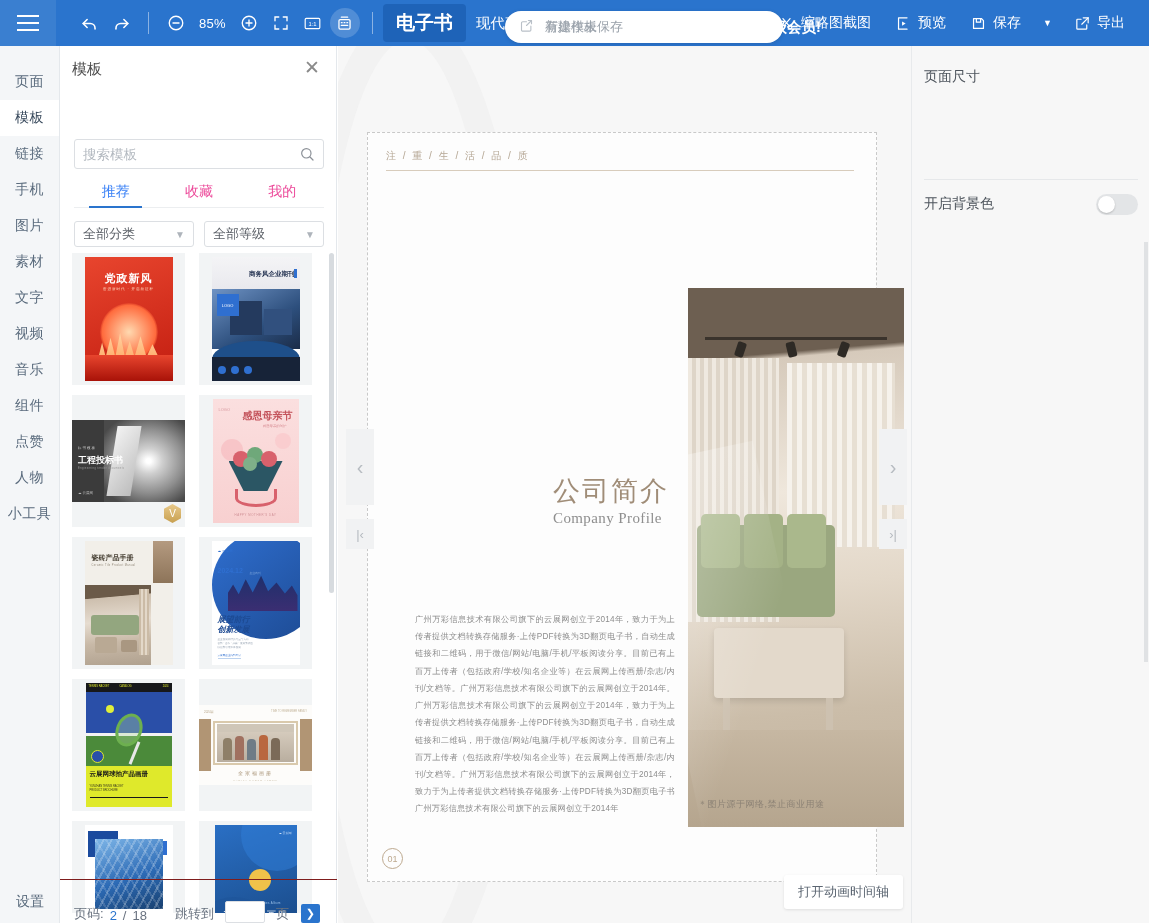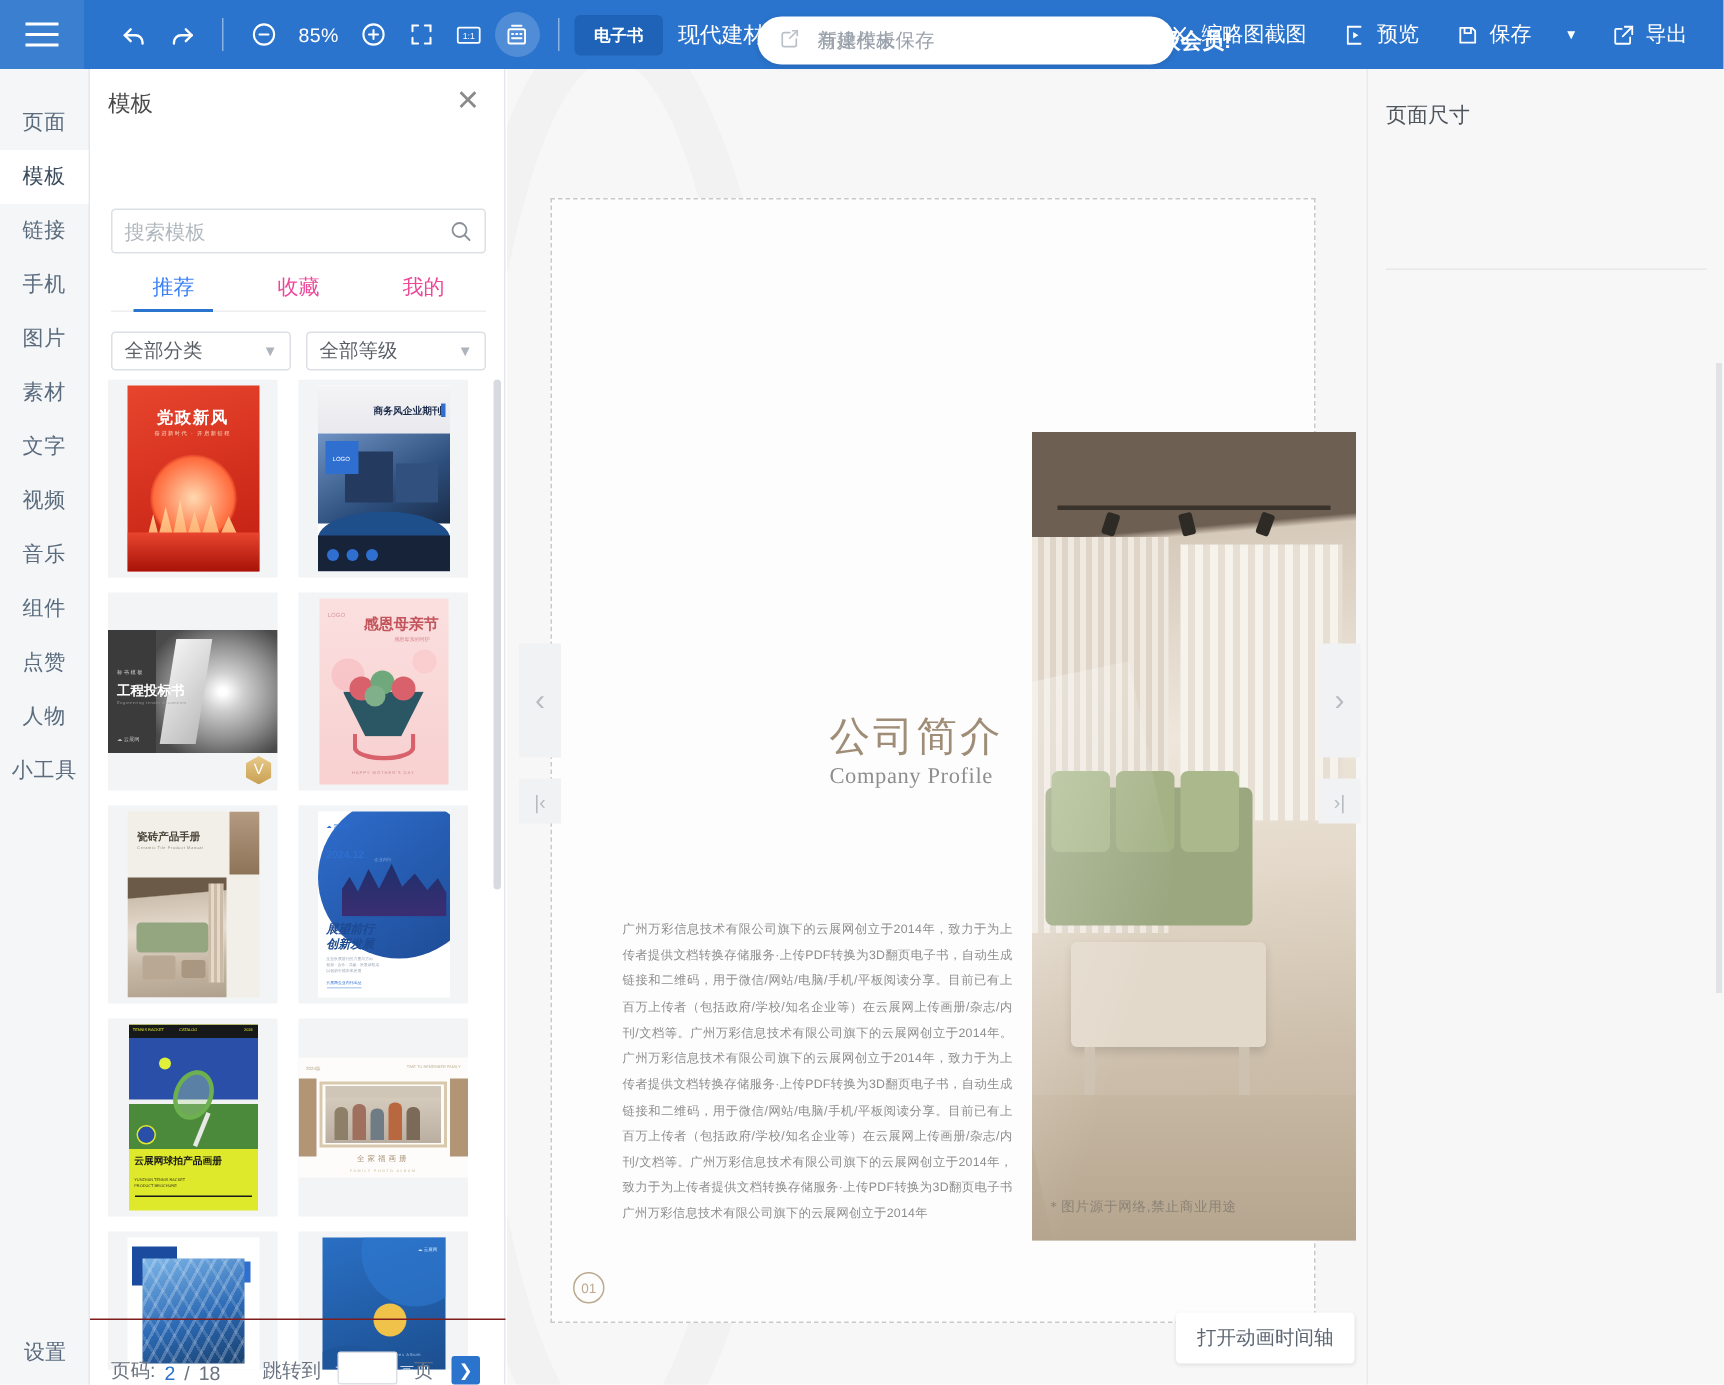--- a/index.html
+++ b/index.html
@@ -27,21 +27,21 @@
   .tb-group { display: flex; align-items: center; gap: 2px; padding-left: 18px; }
   .tb-ibtn {
     width: 30px; height: 30px; display: flex; align-items: center;
     justify-content: center; cursor: pointer; border-radius: 50%;
     color: #fff; font-size: 17px; line-height: 1;
   }
   .tb-ibtn.active { background: rgba(255,255,255,0.18); }
   .tb-zoom { font-size: 13px; padding: 0 6px; letter-spacing: .3px; }
   .tb-sep { width: 1px; height: 22px; background: rgba(255,255,255,.45); margin: 0 10px; }
   .tb-tab {
-    padding: 6px 13px; border-radius: 4px; font-size: 11px;
+    padding: 6px 13px; border-radius: 4px; font-size: 19px;
     cursor: pointer; margin-right: 6px;
   }
   .tb-tab.sel { background: #1e63b8; font-weight: bold; }
   .tb-docname { font-size: 14.5px; padding: 6px 4px; }
   .tb-right { margin-left: auto; display: flex; align-items: center; padding-right: 14px; gap: 4px; }
   .tb-act {
     display: flex; align-items: center; gap: 6px; padding: 6px 10px;
     cursor: pointer; font-size: 14px; border-radius: 3px;
   }
   .tb-caret { font-size: 9px; padding: 0 8px; cursor: pointer; }
@@ -620,20 +620,24 @@
     <div class="jump-go">
       <span>❯</span>
     </div>
   </div>
 </div>
 
 <div class="canvas">
   <div class="canvas-swirl"></div>
 
   <div class="page">
+    <div class="pg-header">
+      <div class="pg-header-text">注 / 重 / 生 / 活 / 品 / 质</div>
+      <div class="pg-header-rule"></div>
+    </div>
 
     <div class="pg-photo">
       <div style="position:absolute;inset:0;background:linear-gradient(175deg,#6d5f51 0%,#6d5f51 13%,#d6cabb 14%,#efe7dc 38%,#e3d8c9 55%,#cbbda9 78%,#bfb09b 100%);"></div>
       <div style="position:absolute;left:0;top:13%;width:42%;bottom:38%;background:repeating-linear-gradient(90deg,#efe9e0 0 4px,#ded5c8 4px 8px);"></div>
       <div style="position:absolute;right:4%;top:14%;width:50%;height:34%;background:repeating-linear-gradient(90deg,#f6f2ec 0 5px,#e7dfd3 5px 10px);"></div>
       <div style="position:absolute;left:8%;top:9%;width:84%;height:3px;background:#3a332c;"></div>
       <div style="position:absolute;left:22%;top:10%;width:9px;height:15px;background:#2e2a25;border-radius:2px;transform:rotate(18deg);"></div>
       <div style="position:absolute;left:46%;top:10%;width:9px;height:15px;background:#2e2a25;border-radius:2px;transform:rotate(-14deg);"></div>
       <div style="position:absolute;left:70%;top:10%;width:9px;height:15px;background:#2e2a25;border-radius:2px;transform:rotate(20deg);"></div>
       <div style="position:absolute;left:4%;top:44%;width:64%;height:17%;background:#9aa77f;border-radius:5px;"></div>
@@ -666,14 +670,20 @@
   <div class="nav-edge nav-eright">
     <span>›|</span>
   </div>
 
   <div class="timeline-btn">打开动画时间轴</div>
 </div>
 
 <div class="right">
   <div class="rt-title">页面尺寸</div>
   <div class="rt-div"></div>
+  <div class="rt-row">
+    <span class="rt-row-label">开启背景色</span>
+    <div class="switch">
+      <div class="knob"></div>
+    </div>
+  </div>
   <div class="rt-scroll"></div>
 </div>
 
 </body></html>

